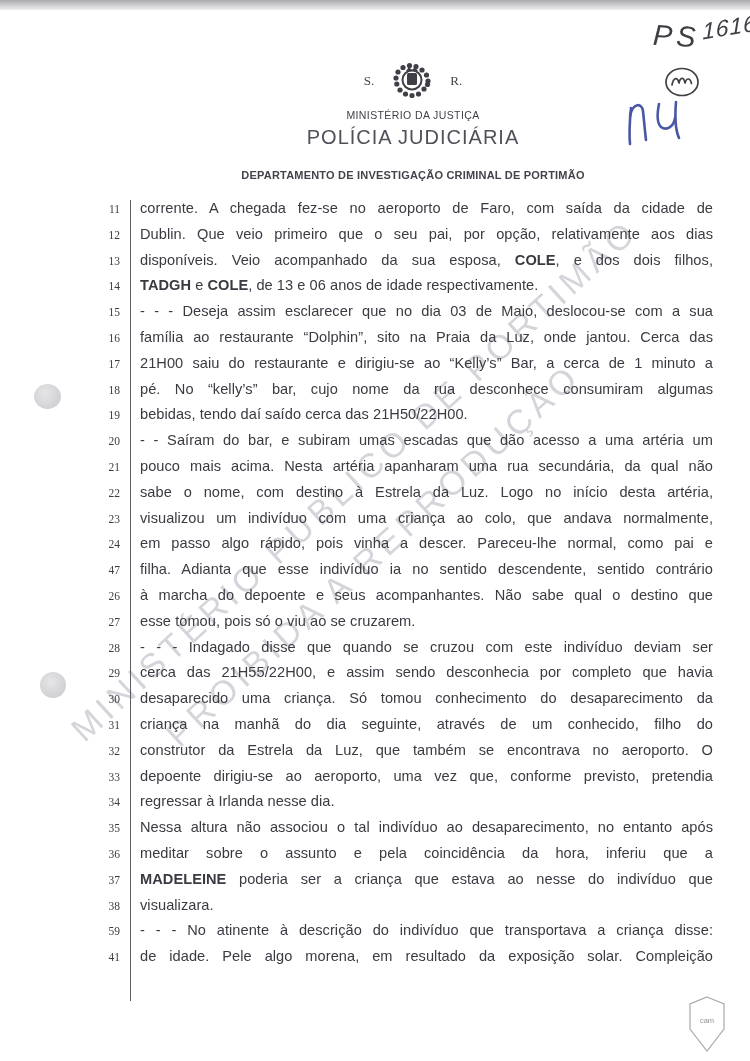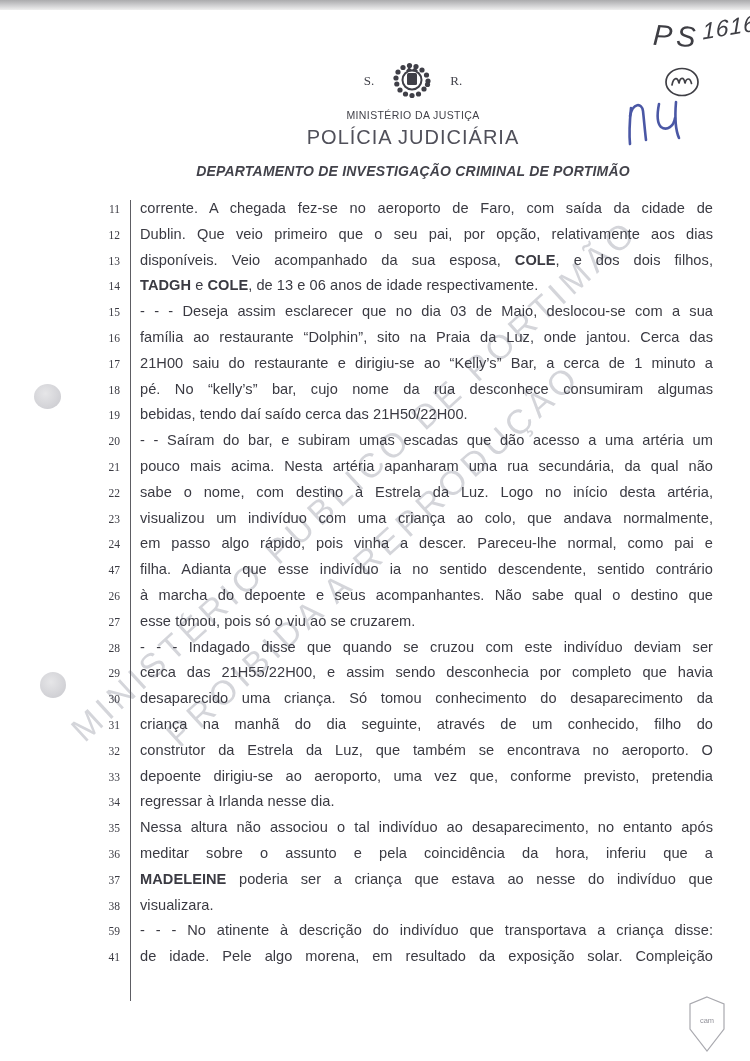--- a/index.html
+++ b/index.html
@@ -29,21 +29,21 @@
     font-size:34px;letter-spacing:5px;font-weight:400;
     color:rgba(148,150,163,0.40);
     white-space:nowrap;pointer-events:none;z-index:1;
   }
   
   .header{position:absolute;left:78px;top:60px;width:670px;text-align:center;z-index:2;color:#3e3e46;}
   .crest-row{display:flex;align-items:center;justify-content:center;gap:13px;height:42px;}
   .crest-letter{font-family:"Liberation Serif", serif;font-size:13px;color:#44444c;}
   .ministry{margin-top:7px;font-size:10.5px;font-weight:400;letter-spacing:0.4px;color:#414149;}
   .doc-title{margin-top:5px;font-size:20px;letter-spacing:1px;color:#50505a;}
-  .department{margin-top:14px;font-size:14px;font-weight:700;letter-spacing:0.2px;color:#43434b;font-style:italic;}
+  .department{margin-top:20px;font-size:11px;font-weight:700;letter-spacing:0.2px;color:#43434b;}
   
   .hw-ref{position:absolute;z-index:3;color:#3e3e44;font-style:italic;}
   .hw-ps{left:653px;top:20px;font-size:29px;transform:rotate(3deg);letter-spacing:4px;}
   .hw-num{left:702px;top:14px;font-size:23px;transform:rotate(-9deg) skewX(-8deg);letter-spacing:1px;}
   .hw-svg{position:absolute;z-index:3;}
   
   .rule{position:absolute;left:130px;top:200px;width:1.4px;height:801px;background:#5d5d63;z-index:2;}
   .lines{position:absolute;left:96px;top:200px;width:617px;z-index:2;}
   .row{display:flex;align-items:baseline;height:25.8px;}
   .num{

